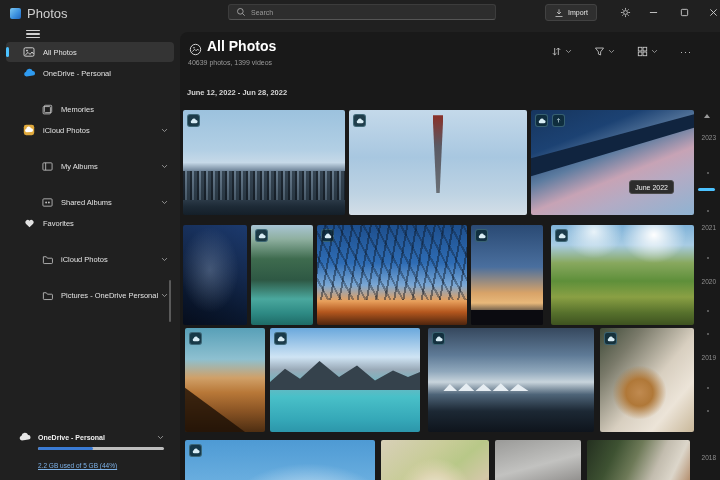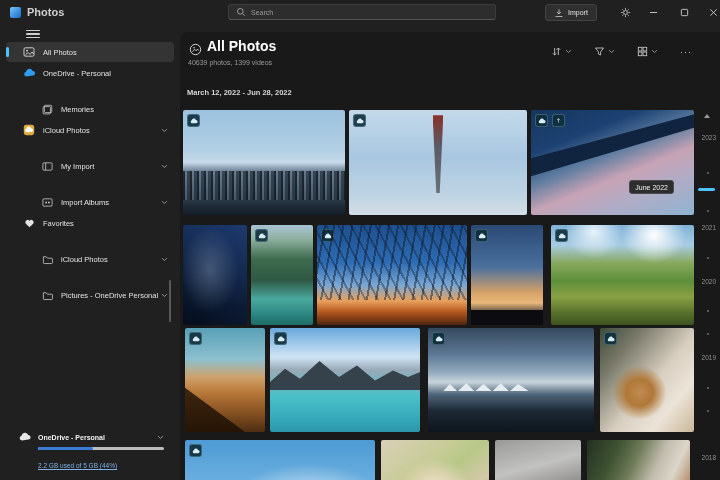--- a/index.html
+++ b/index.html
@@ -3,21 +3,21 @@
 <meta charset="utf-8">
 <style>
   * { margin:0; padding:0; box-sizing:border-box; }
   body { font-family:"Liberation Sans","DejaVu Sans",sans-serif; background:#000; }
   .app { position:relative; width:720px; height:480px; background:#202020; overflow:hidden; color:#e6e6e6; }
 
   
   .titlebar { position:absolute; left:0; top:0; right:0; height:24px; }
   .app-id { position:absolute; left:10px; top:6px; display:flex; align-items:center; gap:6px; }
   .app-logo { width:11px; height:11px; border-radius:2px; background:linear-gradient(135deg,#7cc8f2 0%,#3d92e0 55%,#1f66c0 100%); }
-  .app-name { font-size:11px; color:#cfcfcf;font-weight:bold; }
+  .app-name { font-size:13px; color:#cfcfcf; }
   .searchbox { position:absolute; left:228px; top:4px; width:268px; height:16px; background:#2d2d2d; border:1px solid #3c3c3c; border-bottom-color:#555; border-radius:3px; display:flex; align-items:center; gap:5px; padding:0 7px; }
   .search-ph { font-size:7px; color:#9a9a9a; }
   .btn-import { position:absolute; left:545px; top:4px; height:17px; display:flex; align-items:center; gap:4px; padding:0 8px; background:#2f2f2f; border:1px solid #424242; border-radius:3px; cursor:pointer; }
   .btn-import span { font-size:7px; color:#e4e4e4; }
   .btn-gear { position:absolute; left:616px; top:4px; width:18px; height:17px; display:flex; align-items:center; justify-content:center; background:transparent; border:none; }
   .win-btn { position:absolute; top:0; width:26px; height:24px; display:flex; align-items:center; justify-content:center; }
   .wb-min { left:640px; } .wb-max { left:671px; } .wb-close { left:700px; }
 
   
   .sidebar { position:absolute; left:0; top:24px; bottom:0; width:180px; }
@@ -198,37 +198,37 @@
           </span>
       </div>
 
       <div class="sitem ind">
         <span class="sicon">
             <svg width="11" height="11" viewBox="0 0 12 12">
               <rect x="1" y="2" width="10" height="8" rx="1" fill="none" stroke="#c6c6c6" stroke-width="0.9"></rect>
               <path d="M4 2 v8" stroke="#c6c6c6" stroke-width="0.9"></path>
             </svg>
           </span>
-        <span class="slabel">My Import</span>
+        <span class="slabel">My Albums</span>
         <span class="schev">
             <svg width="7" height="5" viewBox="0 0 10 7">
               <path d="M1.5 1.5 L5 5 L8.5 1.5" fill="none" stroke="#9a9a9a" stroke-width="1.3"></path>
             </svg>
           </span>
       </div>
 
       <div class="sitem ind">
         <span class="sicon">
             <svg width="11" height="11" viewBox="0 0 12 12">
               <rect x="1" y="2" width="10" height="8" rx="1" fill="none" stroke="#c6c6c6" stroke-width="0.9"></rect>
               <circle cx="4.5" cy="6" r="1" fill="#c6c6c6"></circle>
               <circle cx="7.5" cy="6" r="1" fill="#c6c6c6"></circle>
             </svg>
           </span>
-        <span class="slabel">Import Albums</span>
+        <span class="slabel">Shared Albums</span>
         <span class="schev">
             <svg width="7" height="5" viewBox="0 0 10 7">
               <path d="M1.5 1.5 L5 5 L8.5 1.5" fill="none" stroke="#9a9a9a" stroke-width="1.3"></path>
             </svg>
           </span>
       </div>
 
       <div class="sitem">
         <span class="sicon">
             <svg width="11" height="11" viewBox="0 0 12 12">
@@ -343,21 +343,21 @@
               <path d="M1.5 1.5 L5 5 L8.5 1.5" fill="none" stroke="#9a9a9a" stroke-width="1.3"></path>
             </svg>
           </span>
       </button>
       <span class="tgap"></span>
       <button class="tbtn">
         <span class="more-label">···</span>
       </button>
     </div>
 
-    <div class="date-label">March 12, 2022 - Jun 28, 2022</div>
+    <div class="date-label">June 12, 2022 - Jun 28, 2022</div>
 
     <div class="tile t1">
         <span class="badge">
           <svg width="8" height="6" viewBox="0 0 12 9">
             <path d="M3.2 8 a2.3 2.3 0 0 1 -.4-4.5 a3.1 3.1 0 0 1 6-.5 a2.1 2.1 0 0 1 .3 4.9 z" fill="#d8ecf4"></path>
           </svg>
         </span>
       </div>
     <div class="tile t2">
         <span class="badge">

